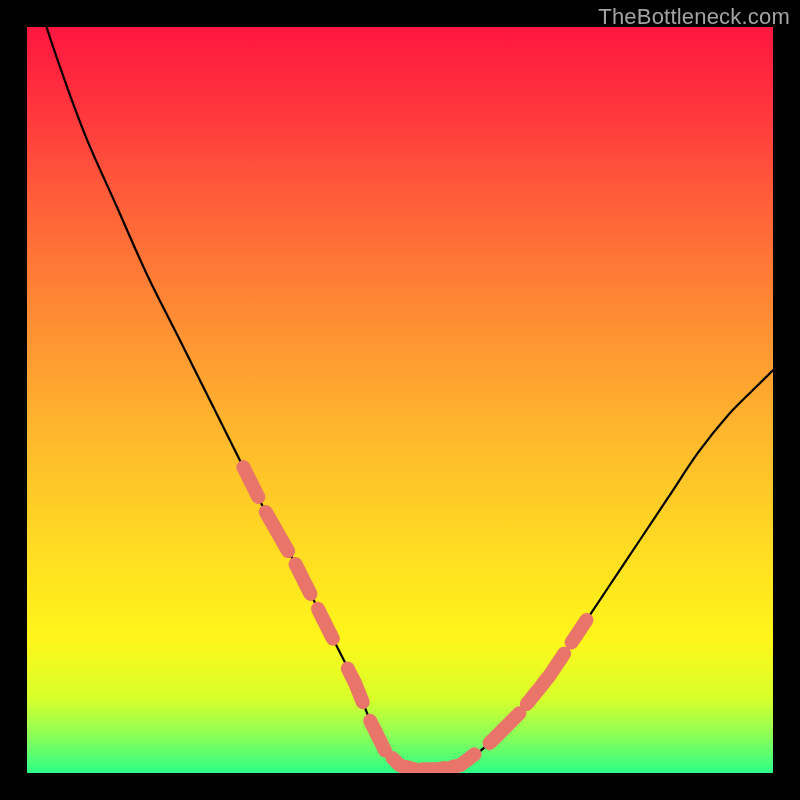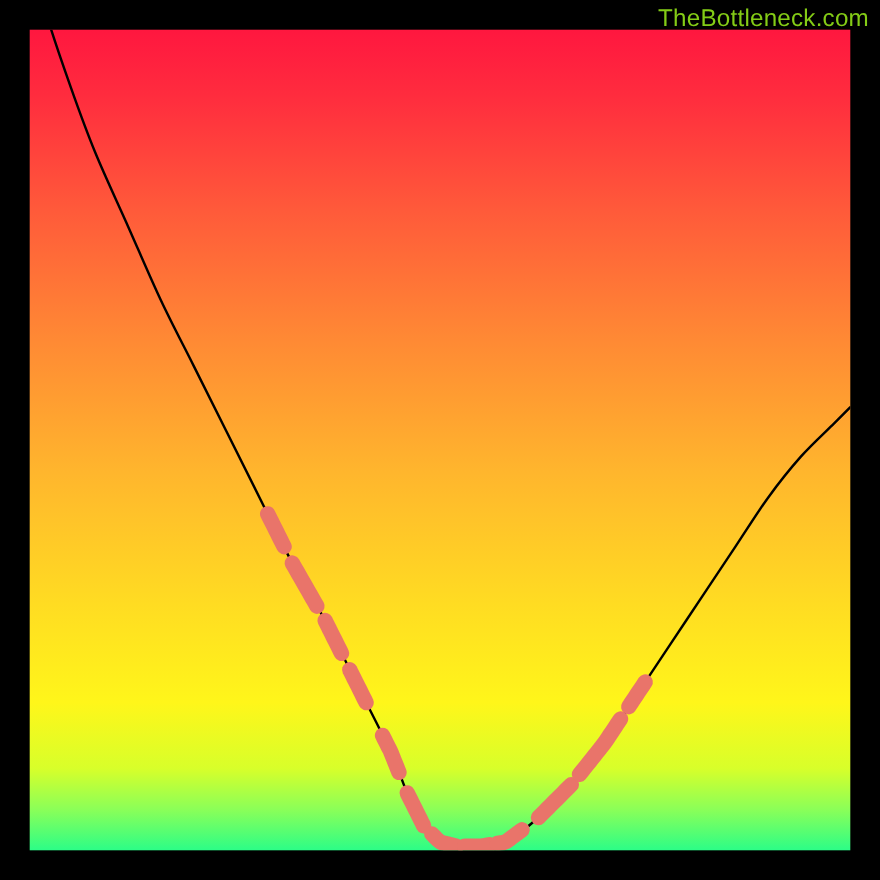--- a/index.html
+++ b/index.html
@@ -26,21 +26,21 @@
       #ffdc22 70%,
       #fff61a 82%,
       #d8ff2a 90%,
       #8bff58 95%,
       #2cfd87 100%);
   }
   .watermark {
     position: absolute;
     top: 4px;
     right: 10px;
-    color: #84cc16;
+    color: #a3a3a3;
     font-size: 22px;
     letter-spacing: 0.2px;
     font-weight: 500;
     z-index: 5;
   }
   svg.plot {
     position: absolute;
     left: 0;
     top: 0;
     width: 746px;

